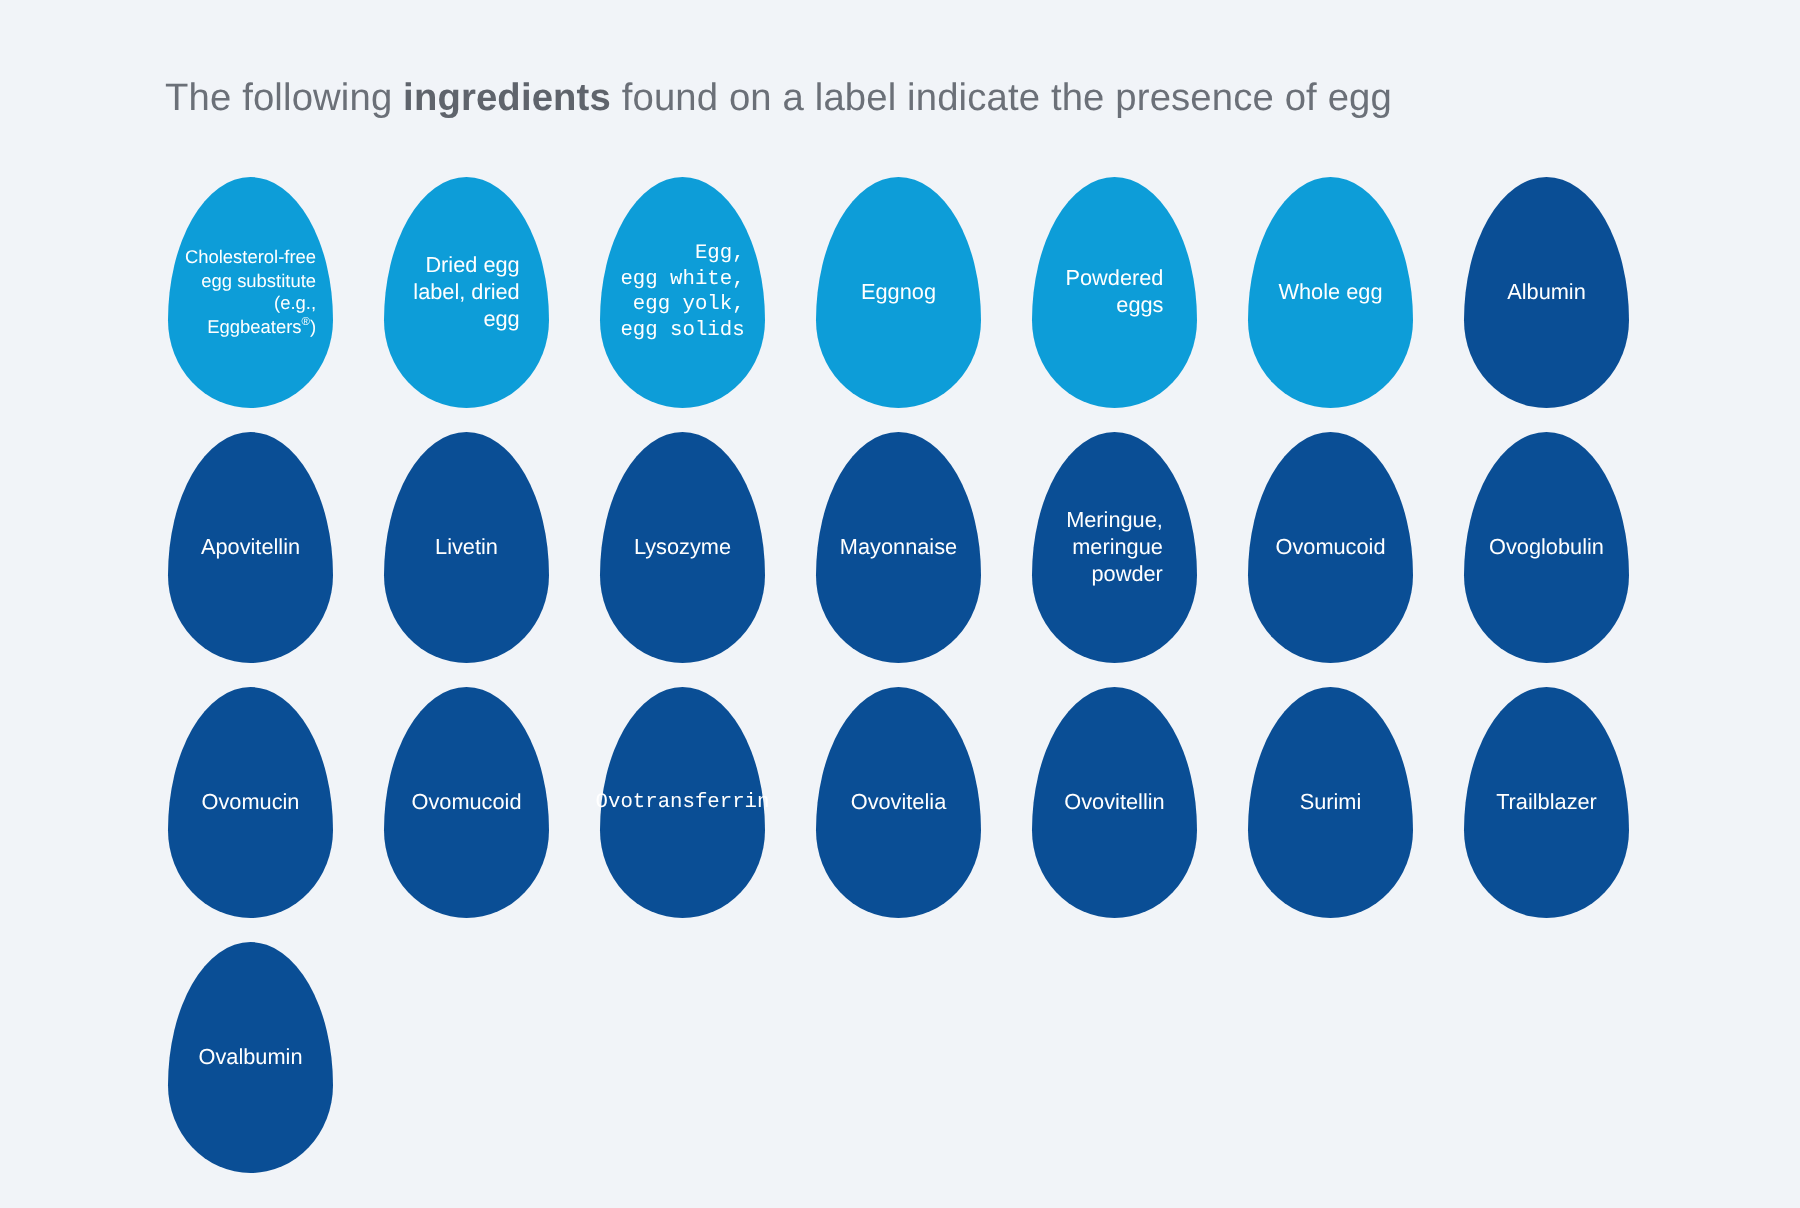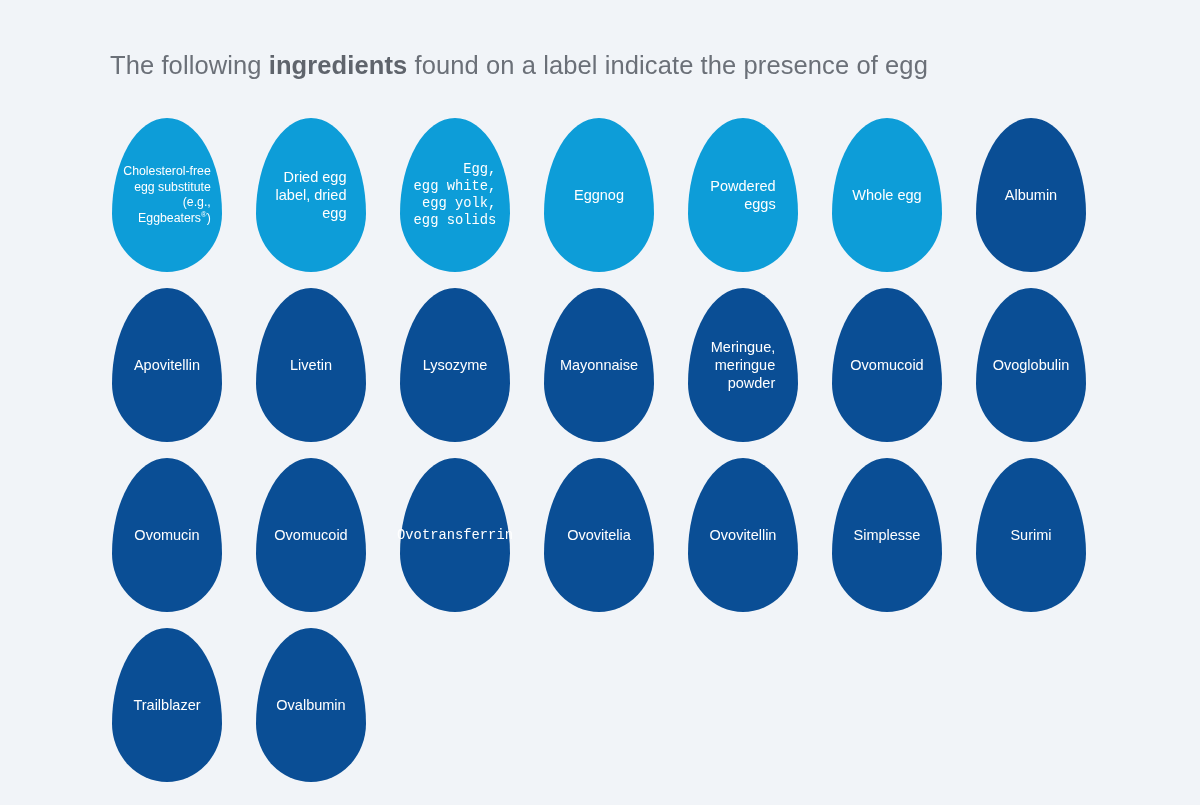--- a/index.html
+++ b/index.html
@@ -168,23 +168,20 @@
       <div class="egg dark">
         <span class="egg-label tight">Ovotransferrin</span>
       </div>
       <div class="egg dark">
         <span class="egg-label">Ovovitelia</span>
       </div>
       <div class="egg dark">
         <span class="egg-label">Ovovitellin</span>
       </div>
       <div class="egg dark">
-        <span class="egg-label">Simplesse</span>
-      </div>
-      <div class="egg dark">
         <span class="egg-label">Surimi</span>
       </div>
       <div class="egg dark">
         <span class="egg-label">Trailblazer</span>
       </div>
       <div class="egg dark">
         <span class="egg-label">Ovalbumin</span>
       </div>
     </div>
 

